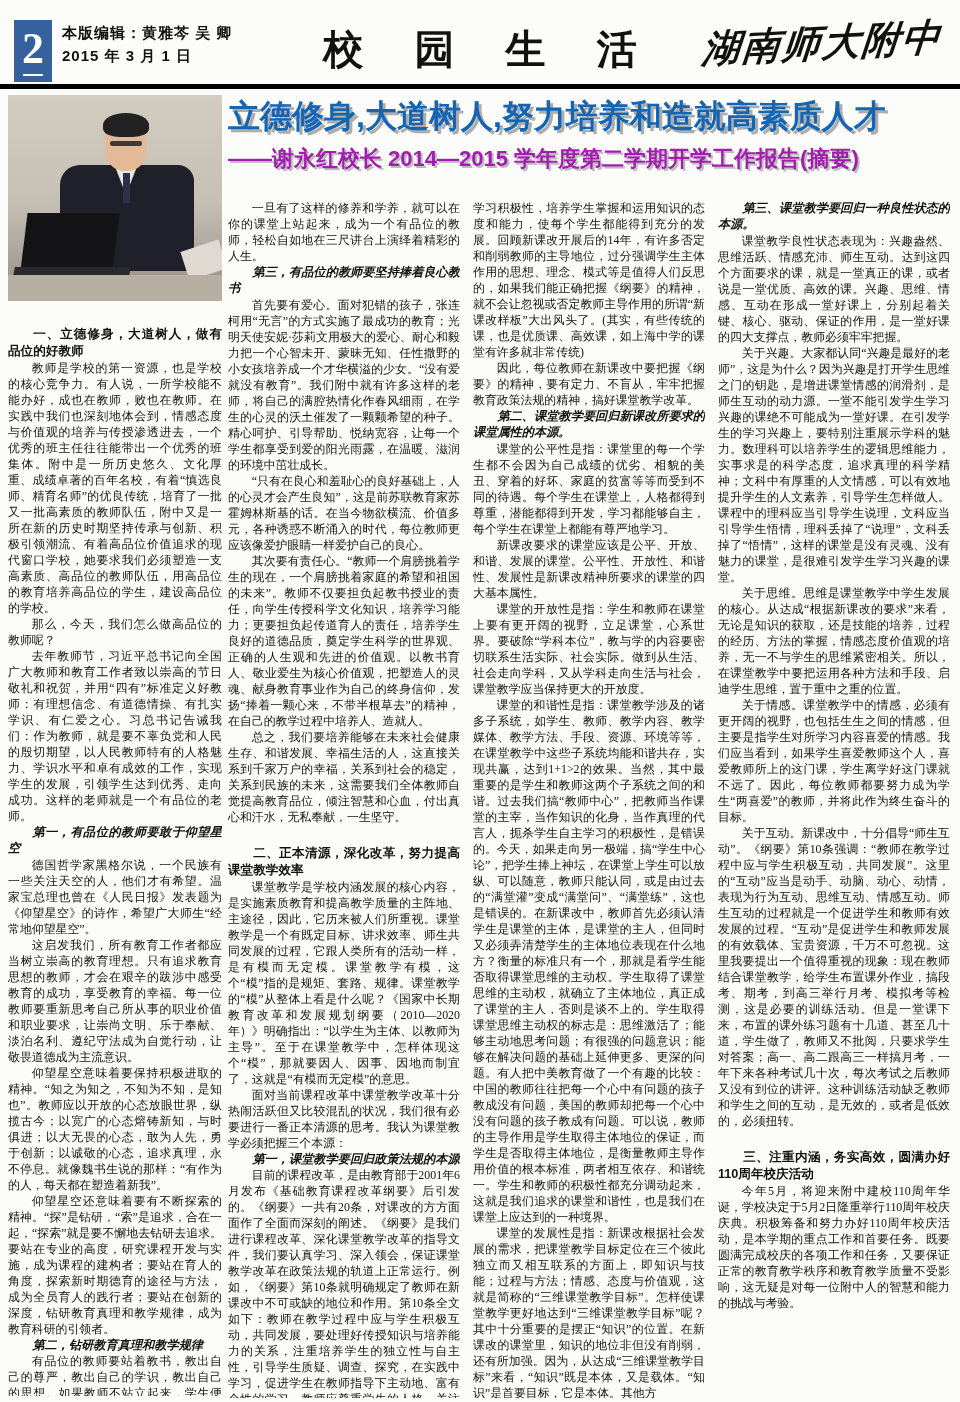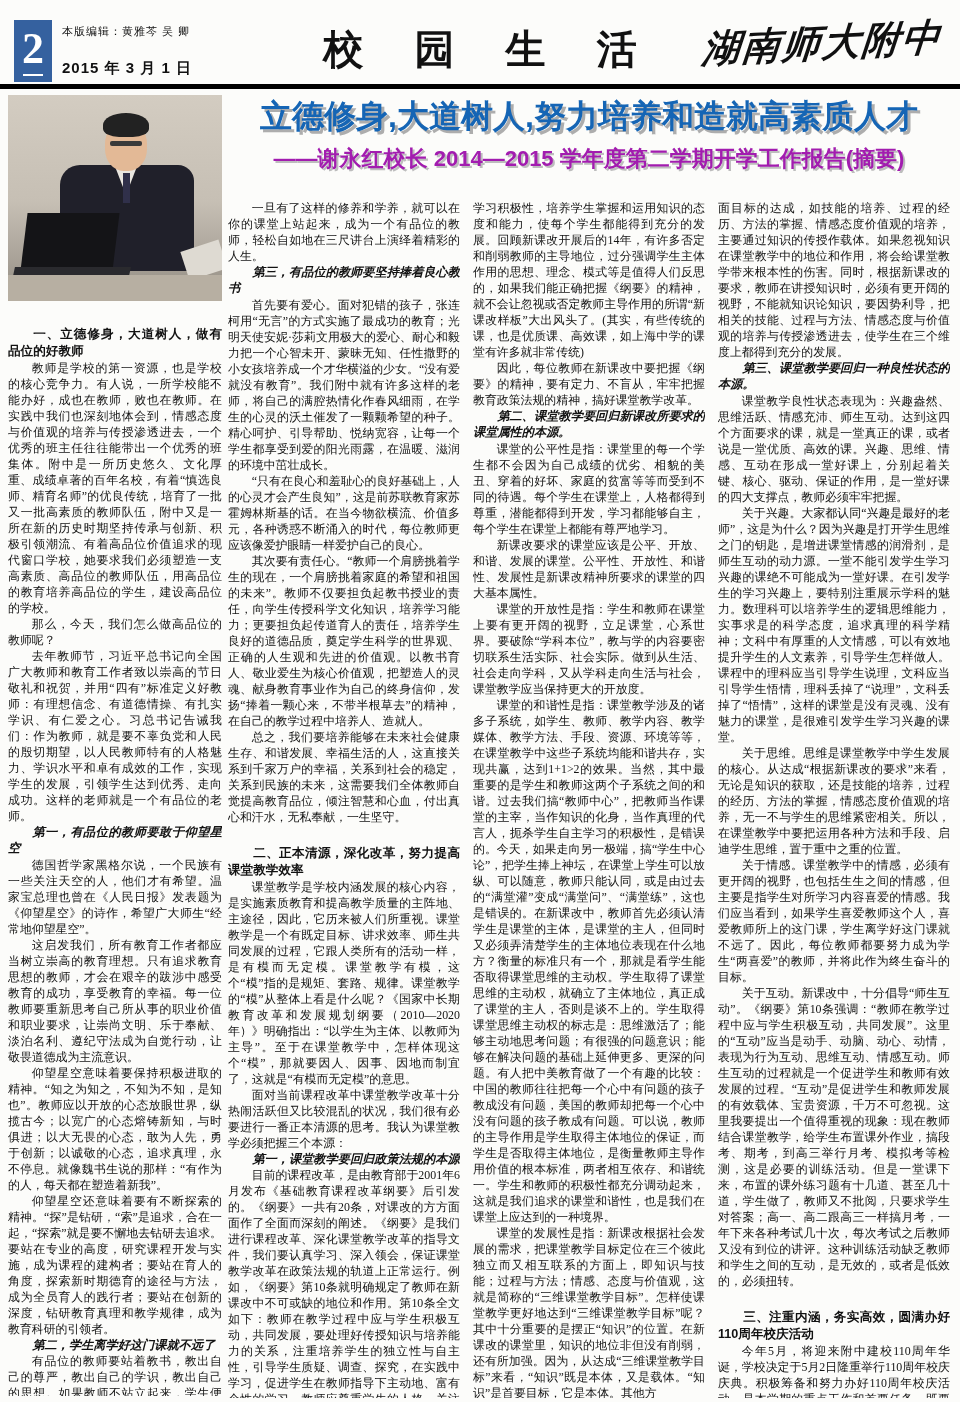--- a/index.html
+++ b/index.html
@@ -7,32 +7,32 @@
         font-family:"Liberation Serif","DejaVu Serif",serif;color:#111;overflow:hidden;}
 
   
   #header{position:absolute;left:0;top:0;width:960px;height:90px;}
   #page-num-box{position:absolute;left:14px;top:20px;width:38px;height:62px;background:#35619f;
                 display:flex;flex-direction:column;align-items:center;justify-content:center;}
   #page-num-box .num{color:#fff;font-size:44px;font-weight:bold;line-height:1;
                      font-family:"Liberation Serif",serif;}
   #page-num-box .rule{width:20px;height:2px;background:#fff;margin-top:3px;}
   #editor-block{position:absolute;left:62px;top:24px;font-family:"Liberation Sans","DejaVu Sans",sans-serif;}
-  #editor-block .l1{font-size:11px;font-weight:normal;letter-spacing:1px;}
-  #editor-block .l2{font-size:15px;font-weight:bold;margin-top:20px;letter-spacing:1px;}
+  #editor-block .l1{font-size:15px;font-weight:bold;letter-spacing:1px;}
+  #editor-block .l2{font-size:15px;font-weight:bold;margin-top:4px;letter-spacing:1px;}
   #section-title{position:absolute;left:0;right:0;top:22px;text-align:center;
                  font-size:40px;font-weight:900;letter-spacing:20px;text-indent:20px;
                  font-family:"Liberation Sans","DejaVu Sans",sans-serif;}
   #masthead{position:absolute;right:18px;top:18px;font-size:38px;font-weight:bold;font-style:italic;
             transform:rotate(-3deg) skewX(-8deg);letter-spacing:2px;
             font-family:"Liberation Serif","DejaVu Serif",serif;}
   #header-rule{position:absolute;left:0;top:84px;width:960px;height:5px;background:#000;}
 
   
-  #headline-wrap{position:absolute;left:228px;top:98px;width:722px;height:96px;text-align:center;
+  #headline-wrap{position:absolute;left:228px;top:98px;width:722px;height:96px;text-align:left;
                  font-family:"Liberation Sans","DejaVu Sans",sans-serif;}
   #headline-main{font-size:32px;font-weight:900;color:#1565b5;letter-spacing:0px;line-height:1.15;
                  text-shadow:3px 3px 0 #adadad;white-space:nowrap;}
   #headline-sub{margin-top:9px;font-size:22px;font-weight:700;color:#a21caf;
                 text-shadow:2px 2px 0 #bdbdbd;white-space:nowrap;}
 
   
   #photo{position:absolute;left:8px;top:95px;width:214px;height:206px;overflow:hidden;
          background:linear-gradient(180deg,#d3ccc1 0%,#c6bfb4 52%,#a9a298 80%,#8f897f 100%);}
   #photo .head{position:absolute;left:97px;top:26px;width:42px;height:50px;background:#e3b996;border-radius:46% 46% 44% 44%;}
@@ -105,21 +105,21 @@
   <div id="colA" class="col">
       <div class="blk h1">一、立德修身，大道树人，做有品位的好教师</div>
       <div class="blk p">教师是学校的第一资源，也是学校的核心竞争力。有人说，一所学校能不能办好，成也在教师，败也在教师。在实践中我们也深刻地体会到，情感态度与价值观的培养与传授渗透进去，一个优秀的班主任往往能带出一个优秀的班集体。附中是一所历史悠久、文化厚重、成绩卓著的百年名校，有着“慎选良师、精育名师”的优良传统，培育了一批又一批高素质的教师队伍，附中又是一所在新的历史时期坚持传承与创新、积极引领潮流、有着高品位价值追求的现代窗口学校，她要求我们必须塑造一支高素质、高品位的教师队伍，用高品位的教育培养高品位的学生，建设高品位的学校。</div>
       <div class="blk p">那么，今天，我们怎么做高品位的教师呢？</div>
       <div class="blk p">去年教师节，习近平总书记向全国广大教师和教育工作者致以崇高的节日敬礼和祝贺，并用“四有”标准定义好教师：有理想信念、有道德情操、有扎实学识、有仁爱之心。习总书记告诫我们：作为教师，就是要不辜负党和人民的殷切期望，以人民教师特有的人格魅力、学识水平和卓有成效的工作，实现学生的发展，引领学生达到优秀、走向成功。这样的老师就是一个有品位的老师。</div>
       <div class="blk h2">第一，有品位的教师要敢于仰望星空</div>
       <div class="blk p">德国哲学家黑格尔说，一个民族有一些关注天空的人，他们才有希望。温家宝总理也曾在《人民日报》发表题为《仰望星空》的诗作，希望广大师生“经常地仰望星空”。</div>
       <div class="blk p">这启发我们，所有教育工作者都应当树立崇高的教育理想。只有追求教育思想的教师，才会在艰辛的跋涉中感受教育的成功，享受教育的幸福。每一位教师要重新思考自己所从事的职业价值和职业要求，让崇尚文明、乐于奉献、淡泊名利、遵纪守法成为自觉行动，让敬畏道德成为主流意识。</div>
       <div class="blk p">仰望星空意味着要保持积极进取的精神。“知之为知之，不知为不知，是知也”。教师应以开放的心态放眼世界，纵揽古今；以宽广的心态熔铸新知，与时俱进；以大无畏的心态，敢为人先，勇于创新；以诚敬的心态，追求真理，永不停息。就像魏书生说的那样：“有作为的人，每天都在塑造着新我”。</div>
       <div class="blk p">仰望星空还意味着要有不断探索的精神。“探”是钻研，“索”是追求，合在一起，“探索”就是要不懈地去钻研去追求。要站在专业的高度，研究课程开发与实施，成为课程的建构者；要站在育人的角度，探索新时期德育的途径与方法，成为全员育人的践行者；要站在创新的深度，钻研教育真理和教学规律，成为教育科研的引领者。</div>
-      <div class="blk h2">第二，学生离学好这门课就不远了</div>
+      <div class="blk h2">第二，钻研教育真理和教学规律</div>
       <div class="blk p">有品位的教师要站着教书，教出自己的尊严，教出自己的学识，教出自己的思想。如果教师不站立起来，学生便不能立起来；教师没有思想，学生就没有思想；教师没有独立的人格，学生就没有独立的人格；教师没有尊严，学生就没有尊严。</div>
     </div>
   <div id="colB" class="col">
       <div class="blk p">一旦有了这样的修养和学养，就可以在你的课堂上站起来，成为一个有品位的教师，轻松自如地在三尺讲台上演绎着精彩的人生。</div>
       <div class="blk h2">第三，有品位的教师要坚持捧着良心教书</div>
       <div class="blk p">首先要有爱心。面对犯错的孩子，张连柯用“无言”的方式实施了最成功的教育；光明天使安妮·莎莉文用极大的爱心、耐心和毅力把一个心智未开、蒙昧无知、任性撒野的小女孩培养成一个才华横溢的少女。“没有爱就没有教育”。我们附中就有许多这样的老师，将自己的满腔热情化作春风细雨，在学生的心灵的沃土催发了一颗颗希望的种子。精心呵护、引导帮助、悦纳宽容，让每一个学生都享受到爱的阳光雨露，在温暖、滋润的环境中茁壮成长。</div>
       <div class="blk p">“只有在良心和羞耻心的良好基础上，人的心灵才会产生良知”，这是前苏联教育家苏霍姆林斯基的话。在当今物欲横流、价值多元，各种诱惑不断涌入的时代，每位教师更应该像爱护眼睛一样爱护自己的良心。</div>
       <div class="blk p">其次要有责任心。“教师一个肩膀挑着学生的现在，一个肩膀挑着家庭的希望和祖国的未来”。教师不仅要担负起教书授业的责任，向学生传授科学文化知识，培养学习能力；更要担负起传道育人的责任，培养学生良好的道德品质，奠定学生科学的世界观、正确的人生观和先进的价值观。以教书育人、敬业爱生为核心价值观，把塑造人的灵魂、献身教育事业作为自己的终身信仰，发扬“捧着一颗心来，不带半根草去”的精神，在自己的教学过程中培养人、造就人。</div>
       <div class="blk p">总之，我们要培养能够在未来社会健康生存、和谐发展、幸福生活的人，这直接关系到千家万户的幸福，关系到社会的稳定，关系到民族的未来，这需要我们全体教师自觉提高教育品位，倾注智慧和心血，付出真心和汗水，无私奉献，一生坚守。</div>
       <div class="blk h1">二、正本清源，深化改革，努力提高课堂教学效率</div>
@@ -132,21 +132,20 @@
       <div class="blk pc">学习积极性，培养学生掌握和运用知识的态度和能力，使每个学生都能得到充分的发展。回顾新课改开展后的14年，有许多否定和削弱教师的主导地位，过分强调学生主体作用的思想、理念、模式等是值得人们反思的，如果我们能正确把握《纲要》的精神，就不会让忽视或否定教师主导作用的所谓“新课改样板”大出风头了。(其实，有些传统的课，也是优质课、高效课，如上海中学的课堂有许多就非常传统)</div>
       <div class="blk p">因此，每位教师在新课改中要把握《纲要》的精神，要有定力、不盲从，牢牢把握教育政策法规的精神，搞好课堂教学改革。</div>
       <div class="blk h2">第二、课堂教学要回归新课改所要求的课堂属性的本源。</div>
       <div class="blk p">课堂的公平性是指：课堂里的每一个学生都不会因为自己成绩的优劣、相貌的美丑、穿着的好坏、家庭的贫富等等而受到不同的待遇。每个学生在课堂上，人格都得到尊重，潜能都得到开发，学习都能够自主，每个学生在课堂上都能有尊严地学习。</div>
       <div class="blk p">新课改要求的课堂应该是公平、开放、和谐、发展的课堂。公平性、开放性、和谐性、发展性是新课改精神所要求的课堂的四大基本属性。</div>
       <div class="blk p">课堂的开放性是指：学生和教师在课堂上要有更开阔的视野，立足课堂，心系世界。要破除“学科本位”，教与学的内容要密切联系生活实际、社会实际。做到从生活、社会走向学科，又从学科走向生活与社会，课堂教学应当保持更大的开放度。</div>
       <div class="blk p">课堂的和谐性是指：课堂教学涉及的诸多子系统，如学生、教师、教学内容、教学媒体、教学方法、手段、资源、环境等等，在课堂教学中这些子系统均能和谐共存，实现共赢，达到1+1&gt;2的效果。当然，其中最重要的是学生和教师这两个子系统之间的和谐。过去我们搞“教师中心”，把教师当作课堂的主宰，当作知识的化身，当作真理的代言人，扼杀学生自主学习的积极性，是错误的。今天，如果走向另一极端，搞“学生中心论”，把学生捧上神坛，在课堂上学生可以放纵、可以随意，教师只能认同，或是由过去的“满堂灌”变成“满堂问”、“满堂练”，这也是错误的。在新课改中，教师首先必须认清学生是课堂的主体，是课堂的主人，但同时又必须弄清楚学生的主体地位表现在什么地方？衡量的标准只有一个，那就是看学生能否取得课堂思维的主动权。学生取得了课堂思维的主动权，就确立了主体地位，真正成了课堂的主人，否则是谈不上的。学生取得课堂思维主动权的标志是：思维激活了；能够主动地思考问题；有很强的问题意识；能够在解决问题的基础上延伸更多、更深的问题。有人把中美教育做了一个有趣的比较：中国的教师往往把每一个心中有问题的孩子教成没有问题，美国的教师却把每一个心中没有问题的孩子教成有问题。可以说，教师的主导作用是学生取得主体地位的保证，而学生是否取得主体地位，是衡量教师主导作用价值的根本标准，两者相互依存、和谐统一。学生和教师的积极性都充分调动起来，这就是我们追求的课堂和谐性，也是我们在课堂上应达到的一种境界。</div>
       <div class="blk p">课堂的发展性是指：新课改根据社会发展的需求，把课堂教学目标定位在三个彼此独立而又相互联系的方面上，即知识与技能；过程与方法；情感、态度与价值观，这就是简称的“三维课堂教学目标”。怎样使课堂教学更好地达到“三维课堂教学目标”呢？其中十分重要的是摆正“知识”的位置。在新课改的课堂里，知识的地位非但没有削弱，还有所加强。因为，从达成“三维课堂教学目标”来看，“知识”既是本体，又是载体。“知识”是首要目标，它是本体。其他方</div>
     </div>
   <div id="colD" class="col">
-      <div class="blk pc">面目标的达成，如技能的培养、过程的经历、方法的掌握、情感态度价值观的培养，主要通过知识的传授作载体。如果忽视知识在课堂教学中的地位和作用，将会给课堂教学带来根本性的伤害。同时，根据新课改的要求，教师在讲授知识时，必须有更开阔的视野，不能就知识论知识，要因势利导，把相关的技能、过程与方法、情感态度与价值观的培养与传授渗透进去，使学生在三个维度上都得到充分的发展。</div>
       <div class="blk h2">第三、课堂教学要回归一种良性状态的本源。</div>
       <div class="blk p">课堂教学良性状态表现为：兴趣盎然、思维活跃、情感充沛、师生互动。达到这四个方面要求的课，就是一堂真正的课，或者说是一堂优质、高效的课。兴趣、思维、情感、互动在形成一堂好课上，分别起着关键、核心、驱动、保证的作用，是一堂好课的四大支撑点，教师必须牢牢把握。</div>
       <div class="blk p">关于兴趣。大家都认同“兴趣是最好的老师”，这是为什么？因为兴趣是打开学生思维之门的钥匙，是增进课堂情感的润滑剂，是师生互动的动力源。一堂不能引发学生学习兴趣的课绝不可能成为一堂好课。在引发学生的学习兴趣上，要特别注重展示学科的魅力。数理科可以培养学生的逻辑思维能力，实事求是的科学态度，追求真理的科学精神；文科中有厚重的人文情感，可以有效地提升学生的人文素养，引导学生怎样做人。课程中的理科应当引导学生说理，文科应当引导学生悟情，理科丢掉了“说理”，文科丢掉了“悟情”，这样的课堂是没有灵魂、没有魅力的课堂，是很难引发学生学习兴趣的课堂。</div>
       <div class="blk p">关于思维。思维是课堂教学中学生发展的核心。从达成“根据新课改的要求”来看，无论是知识的获取，还是技能的培养，过程的经历、方法的掌握，情感态度价值观的培养，无一不与学生的思维紧密相关。所以，在课堂教学中要把运用各种方法和手段、启迪学生思维，置于重中之重的位置。</div>
       <div class="blk p">关于情感。课堂教学中的情感，必须有更开阔的视野，也包括生生之间的情感，但主要是指学生对所学习内容喜爱的情感。我们应当看到，如果学生喜爱教师这个人，喜爱教师所上的这门课，学生离学好这门课就不远了。因此，每位教师都要努力成为学生“两喜爱”的教师，并将此作为终生奋斗的目标。</div>
       <div class="blk p">关于互动。新课改中，十分倡导“师生互动”。《纲要》第10条强调：“教师在教学过程中应与学生积极互动，共同发展”。这里的“互动”应当是动手、动脑、动心、动情，表现为行为互动、思维互动、情感互动。师生互动的过程就是一个促进学生和教师有效发展的过程。“互动”是促进学生和教师发展的有效载体、宝贵资源，千万不可忽视。这里我要提出一个值得重视的现象：现在教师结合课堂教学，给学生布置课外作业，搞段考、期考，到高三举行月考、模拟考等检测，这是必要的训练活动。但是一堂课下来，布置的课外练习题有十几道、甚至几十道，学生做了，教师又不批阅，只要求学生对答案；高一、高二跟高三一样搞月考，一年下来各种考试几十次，每次考试之后教师又没有到位的讲评。这种训练活动缺乏教师和学生之间的互动，是无效的，或者是低效的，必须扭转。</div>
       <div class="blk h1">三、注重内涵，务实高效，圆满办好110周年校庆活动</div>
       <div class="blk p">今年5月，将迎来附中建校110周年华诞，学校决定于5月2日隆重举行110周年校庆庆典。积极筹备和努力办好110周年校庆活动，是本学期的重点工作和首要任务。既要圆满完成校庆的各项工作和任务，又要保证正常的教育教学秩序和教育教学质量不受影响，这无疑是对每一位附中人的智慧和能力的挑战与考验。</div>
     </div>
 

